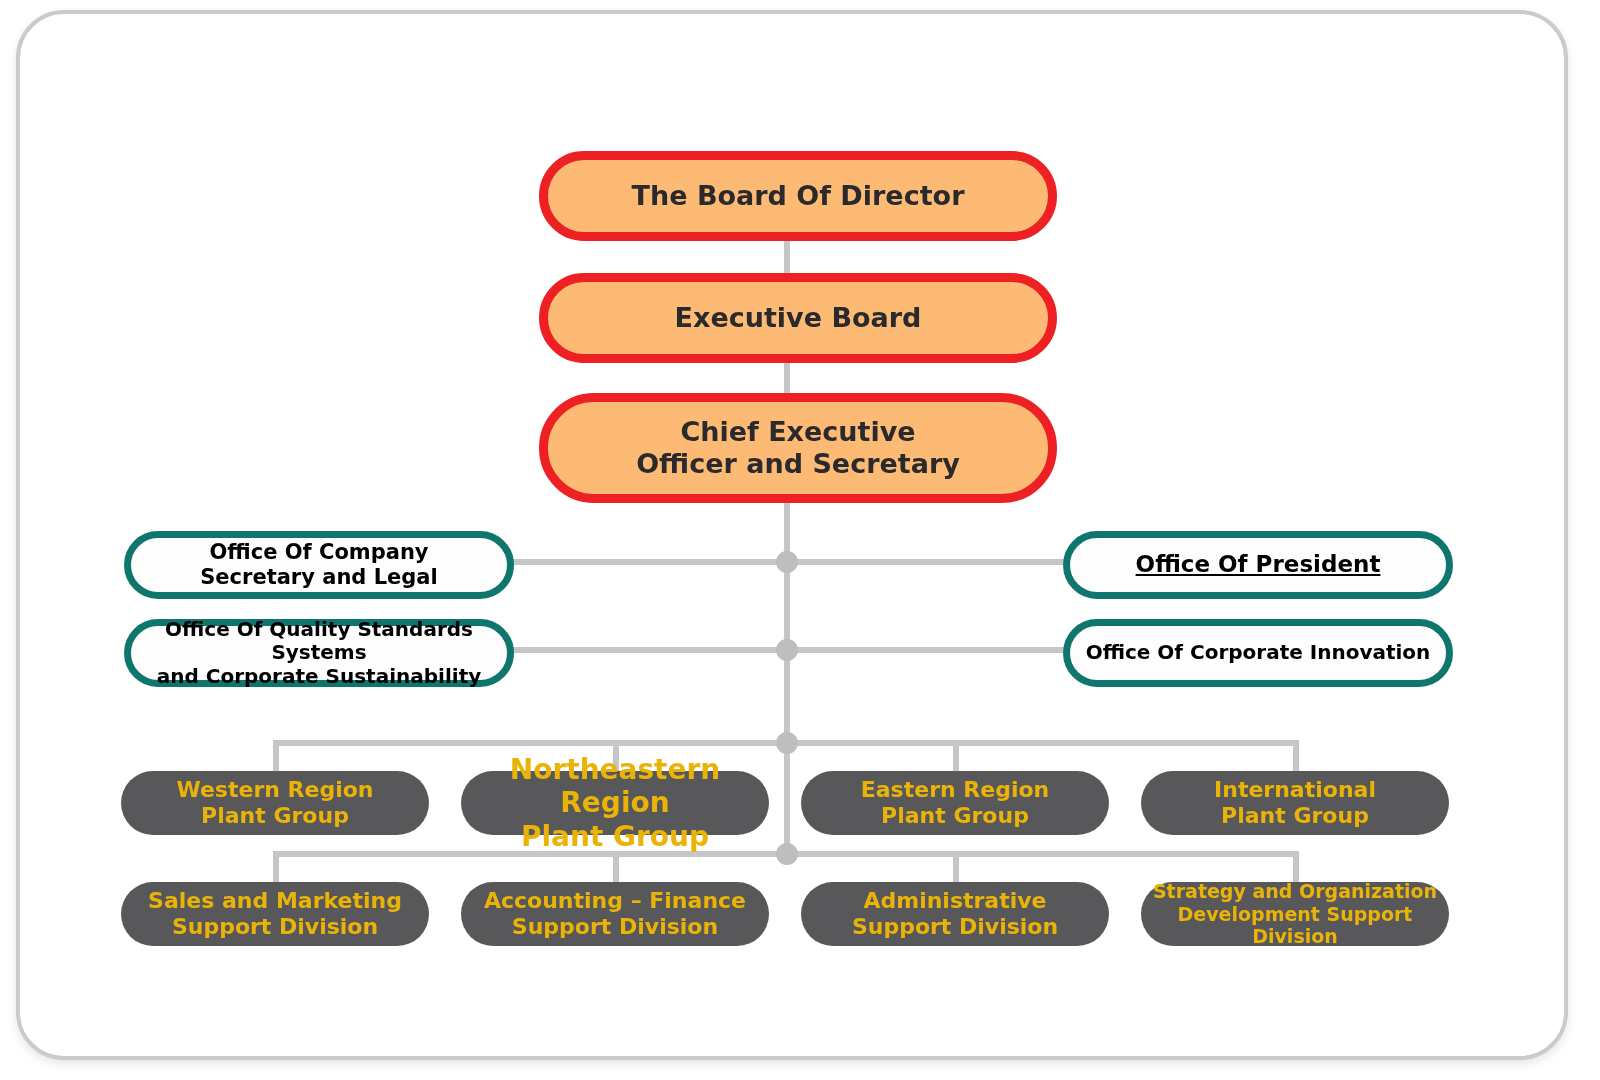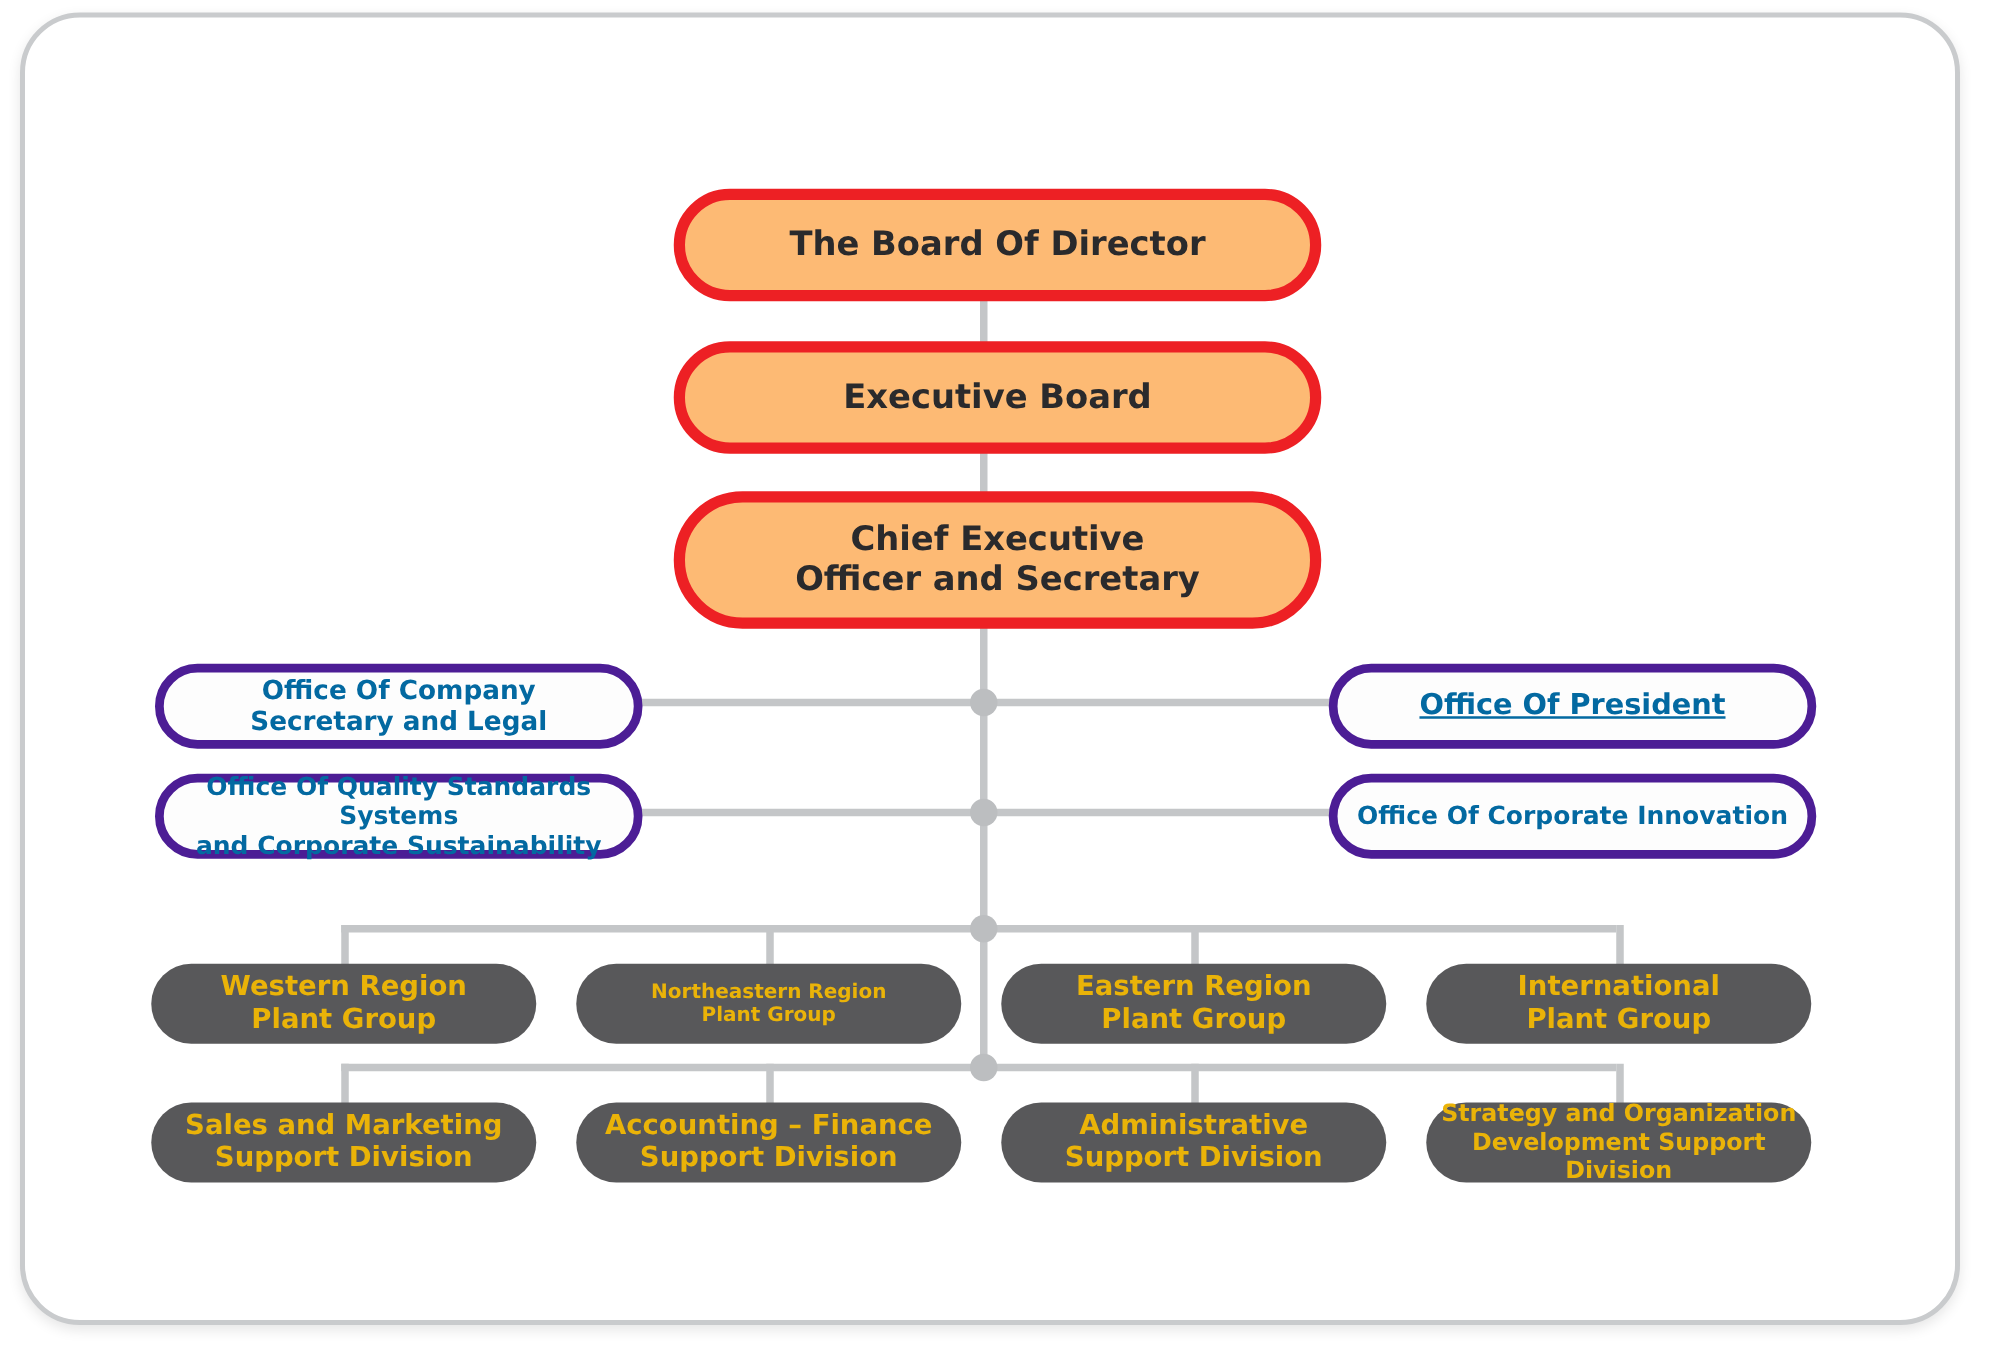--- a/index.html
+++ b/index.html
@@ -70,23 +70,23 @@
     background: #fdba74;
     border: 9px solid #ed2024;
     border-radius: 999px;
     color: #2a2a2c;
     font-weight: bold;
   }
 
   
   .node.outline {
     background: #fdfdfd;
-    border: 7px solid #4c1d95;
+    border: 7px solid #0f766e;
     border-radius: 999px;
-    color: #0369a1;
+    color: #000000;
     font-weight: bold;
   }
 
   
   .node.filled {
     background: #58585a;
     border: none;
     border-radius: 999px;
     color: #eab308;
     font-weight: bold;
@@ -159,21 +159,21 @@
 
     <div class="node outline" style="left:1063px; top:619px; width:390px; height:68px; font-size:20px;">
       <span class="lbl">Office Of Corporate Innovation</span>
     </div>
 
     <div class="node filled" style="left:121px; top:771px; width:308px; height:64px; font-size:22px;">
       <span class="lbl">Western Region
 Plant Group</span>
     </div>
 
-    <div class="node filled" style="left:461px; top:771px; width:308px; height:64px; font-size:16px;">
+    <div class="node filled" style="left:461px; top:771px; width:308px; height:64px; font-size:28px;">
       <span class="lbl">Northeastern Region
 Plant Group</span>
     </div>
 
     <div class="node filled" style="left:801px; top:771px; width:308px; height:64px; font-size:22px;">
       <span class="lbl">Eastern Region
 Plant Group</span>
     </div>
 
     <div class="node filled" style="left:1141px; top:771px; width:308px; height:64px; font-size:22px;">

